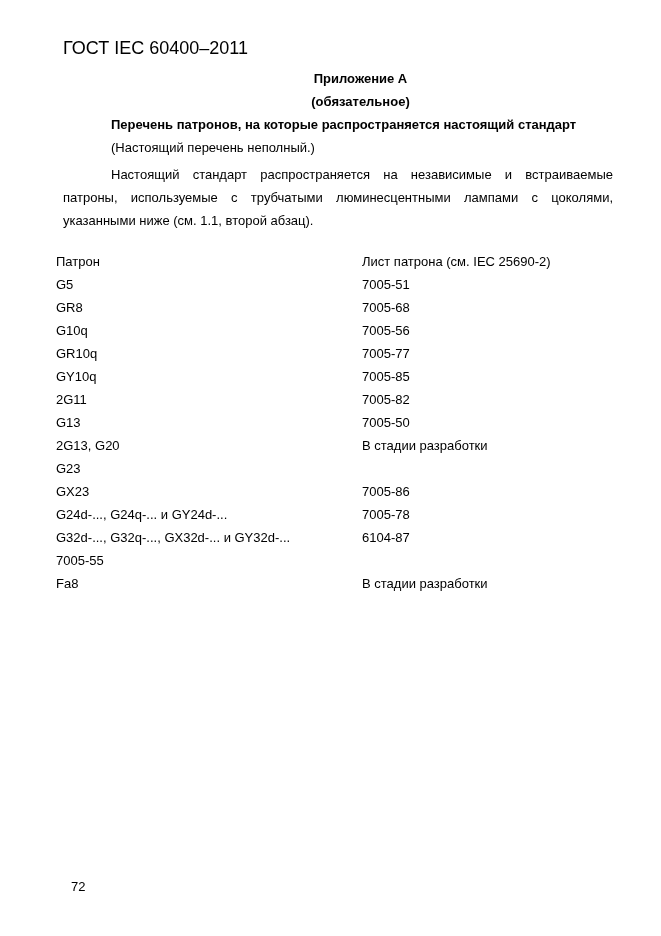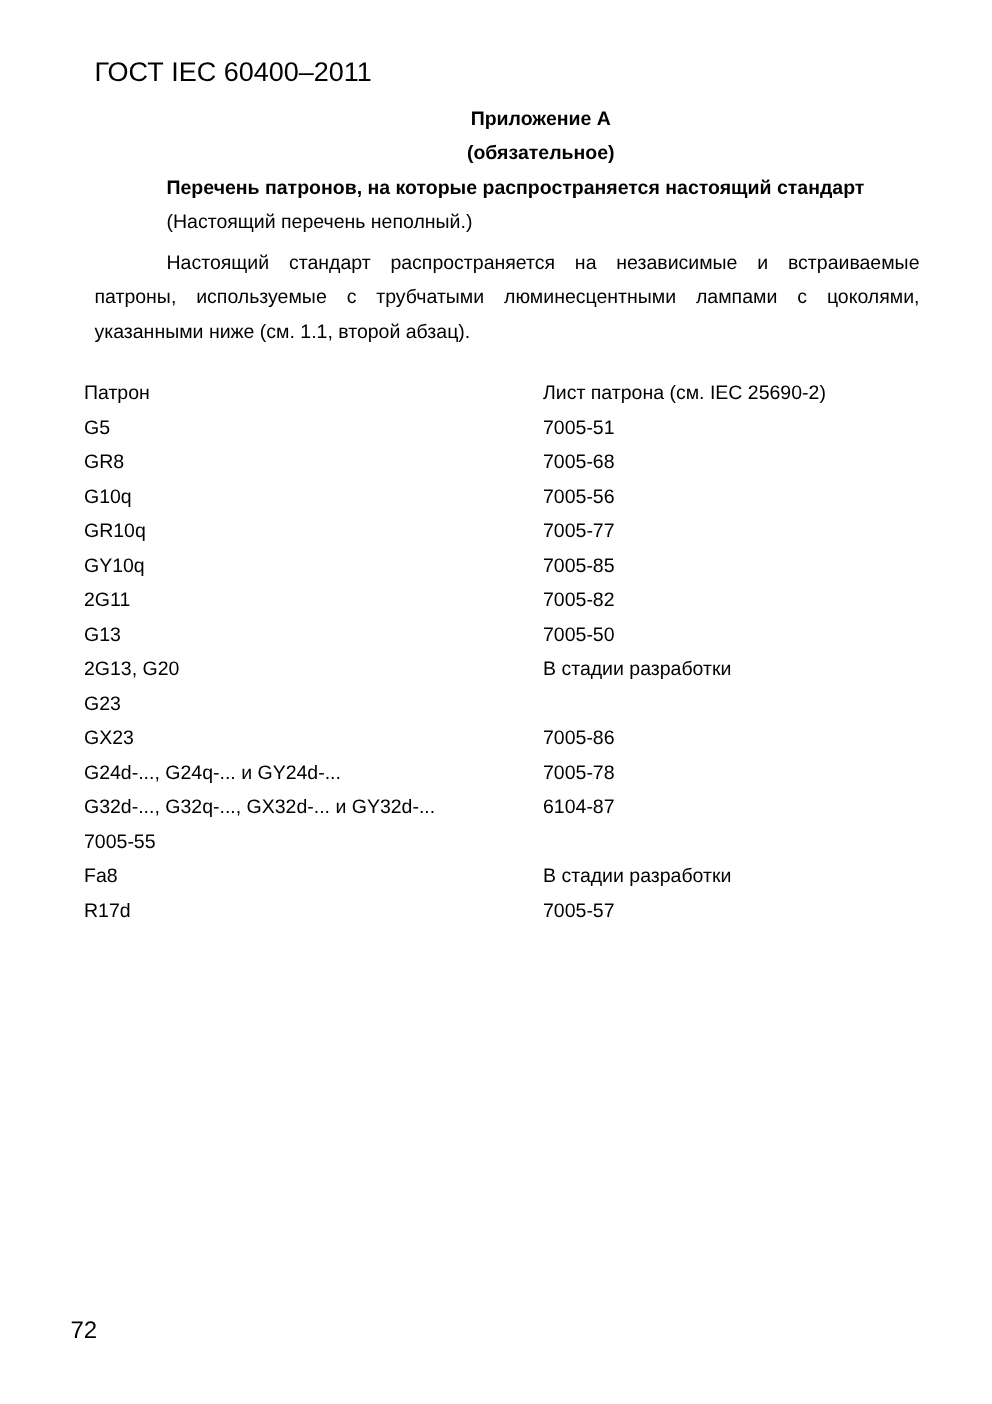--- a/index.html
+++ b/index.html
@@ -14,21 +14,21 @@
   .subtitle { position: absolute; left: 111px; top: 117px; font-weight: bold; }
   .note { position: absolute; left: 111px; top: 140px; }
   .para {
     position: absolute; left: 63px; top: 163px; width: 550px;
     line-height: 23px; text-align: justify; text-indent: 48px;
   }
   .table { position: absolute; left: 56px; top: 254px; width: 560px; }
   .row { display: flex; height: 23px; line-height: 16px; gap: 12px; }
   .c1 { width: 294px; }
   .c2 { flex: 1; }
-  .page-num { position: absolute; left: 47px; top: 879px; font-size: 16px; }
+  .page-num { position: absolute; left: 71px; top: 879px; font-size: 13px; }
 </style>
 </head>
 <body>
 
 <div class="header">ГОСТ IEC 60400–2011</div>
 
 <div class="center title1">Приложение А</div>
 <div class="center title2">(обязательное)</div>
 <div class="subtitle">Перечень патронов, на которые распространяется настоящий стандарт</div>
 <div class="note">(Настоящий перечень неполный.)</div>
@@ -86,19 +86,15 @@
       <div class="c1">G32d-..., G32q-..., GX32d-... и GY32d-...</div>
       <div class="c2">6104-87</div>
     </div>
   <div class="row">
       <div class="c2">7005-55</div>
     </div>
   <div class="row">
       <div class="c1">Fa8</div>
       <div class="c2">В стадии разработки</div>
     </div>
-  <div class="row">
-      <div class="c1">R17d</div>
-      <div class="c2">7005-57</div>
-    </div>
 </div>
 
 <div class="page-num">72</div>
 
 </body></html>

